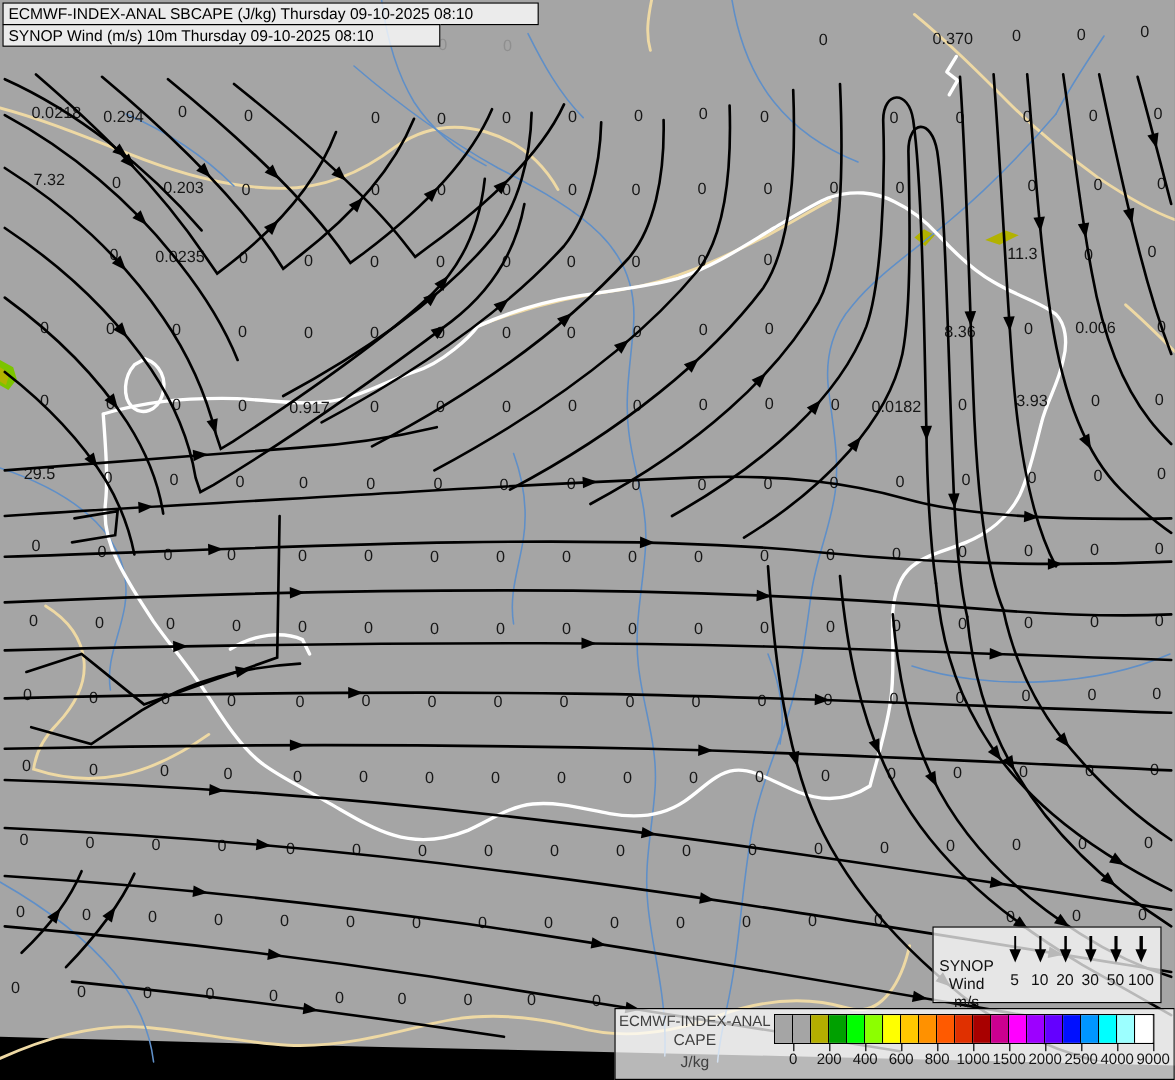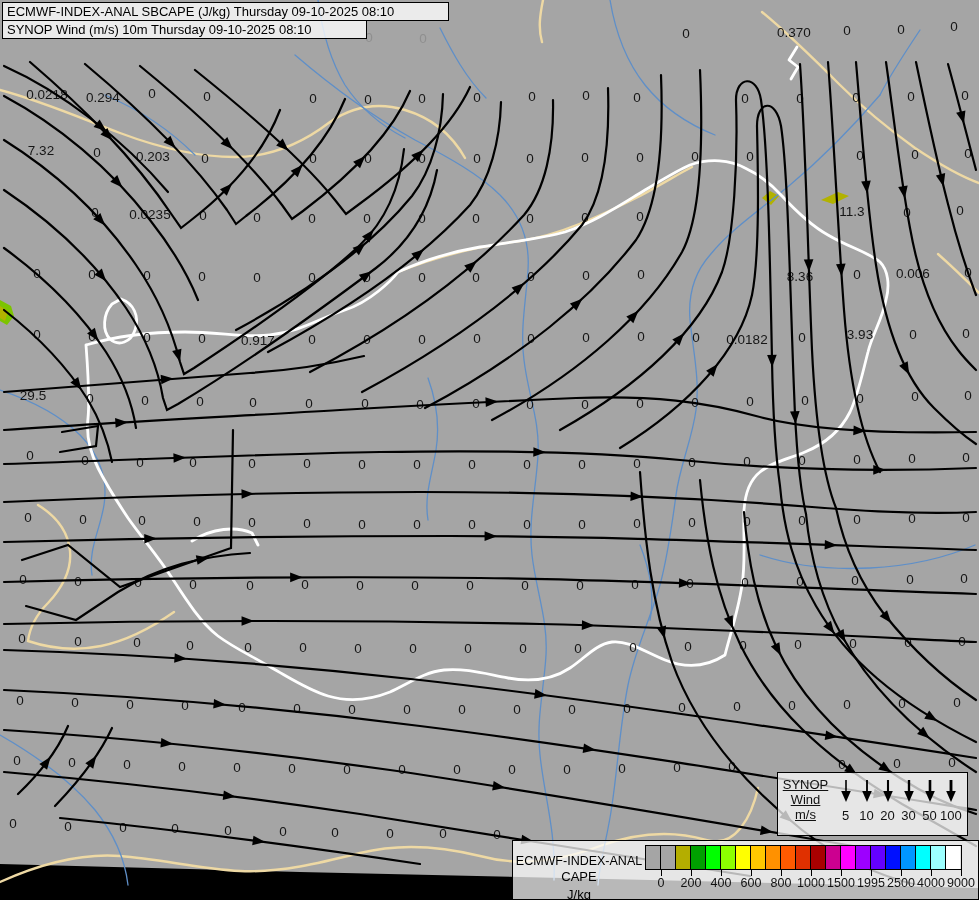--- a/index.html
+++ b/index.html
@@ -10,28 +10,28 @@
   .mlabel.faded{fill:#8f8f8f;}
   
   .title-box{position:absolute;background:rgba(255,255,255,0.78);border:1px solid #000;
              font-size:13px;line-height:17px;height:17px;padding:0 4px;white-space:nowrap;color:#000;}
   #title1{left:2px;top:2px;width:437px;}
   #title2{left:2px;top:20px;width:355px;}
   #title3{left:2px;top:38px;width:433px;}
   
   .wind-legend{position:absolute;left:777px;top:772px;width:189px;height:62px;
                background:rgba(255,255,255,0.72);border:1px solid #000;display:flex;}
-  .wl-text{width:56px;text-align:center;font-size:13px;line-height:15px;padding-top:4px;color:#111;text-decoration:underline;}
+  .wl-text{width:56px;text-align:center;font-size:13px;line-height:15px;padding-top:24px;color:#111;}
   .wl-arrows{flex:1;display:flex;justify-content:space-between;padding:5px 6px 0 2px;}
   .warrow{width:21px;text-align:center;}
   .warrow .wnum{font-size:13px;color:#111;margin-top:1px;}
   
   .cape-legend{position:absolute;left:512px;top:840px;width:465px;height:58px;
                background:rgba(255,255,255,0.72);border:1px solid #000;display:flex;}
-  .cl-text{width:132px;text-align:center;color:#000000;padding-top:13px;}
+  .cl-text{width:132px;text-align:center;color:#404040;padding-top:3px;}
   .cl-line1{font-size:12.5px;line-height:15px;}
   .cl-line2{font-size:13px;line-height:16px;}
   .cl-line3{font-size:13px;line-height:19px;}
   .cl-scale{position:relative;margin-top:4px;}
   .cl-cells{display:flex;border:1px solid #000;width:315px;height:23px;}
   .ccell{width:14px;height:23px;border-right:1px solid #000;box-sizing:content-box;}
   .ccell:last-child{border-right:none;}
   .ctick{position:absolute;top:25px;width:1px;height:6px;background:#000;}
   .clabel{position:absolute;top:31px;transform:translateX(-50%);font-size:12.5px;color:#111;white-space:nowrap;}
 </style>
@@ -513,21 +513,21 @@
         <div class="clabel" style="left: 76px;">400</div>
         <div class="ctick" style="left: 106px;"></div>
         <div class="clabel" style="left: 106px;">600</div>
         <div class="ctick" style="left: 136px;"></div>
         <div class="clabel" style="left: 136px;">800</div>
         <div class="ctick" style="left: 166px;"></div>
         <div class="clabel" style="left: 166px;">1000</div>
         <div class="ctick" style="left: 196px;"></div>
         <div class="clabel" style="left: 196px; text-align: right;">1500</div>
         <div class="ctick" style="left: 226px;"></div>
-        <div class="clabel" style="left: 226px;">1995</div>
+        <div class="clabel" style="left: 226px;">2000</div>
         <div class="ctick" style="left: 256px;"></div>
         <div class="clabel" style="left: 256px; text-align: right;">2500</div>
         <div class="ctick" style="left: 286px;"></div>
         <div class="clabel" style="left: 286px;">4000</div>
         <div class="ctick" style="left: 316px;"></div>
         <div class="clabel" style="left: 316px;">9000</div>
       </div>
   </div>
 
 </div>

